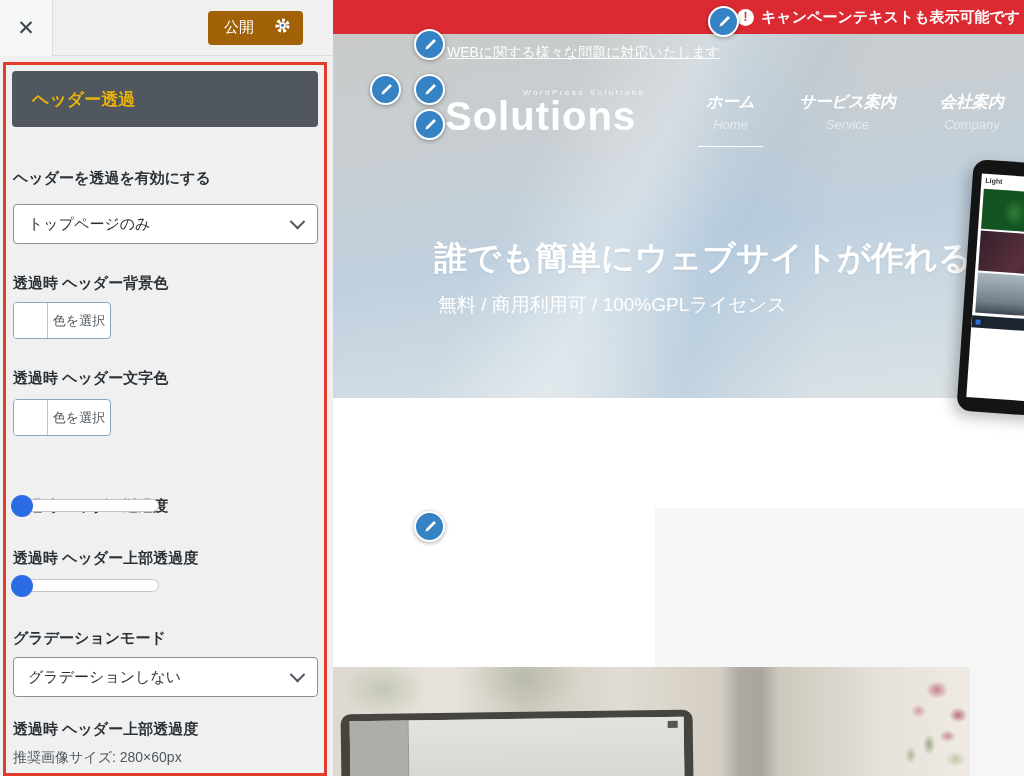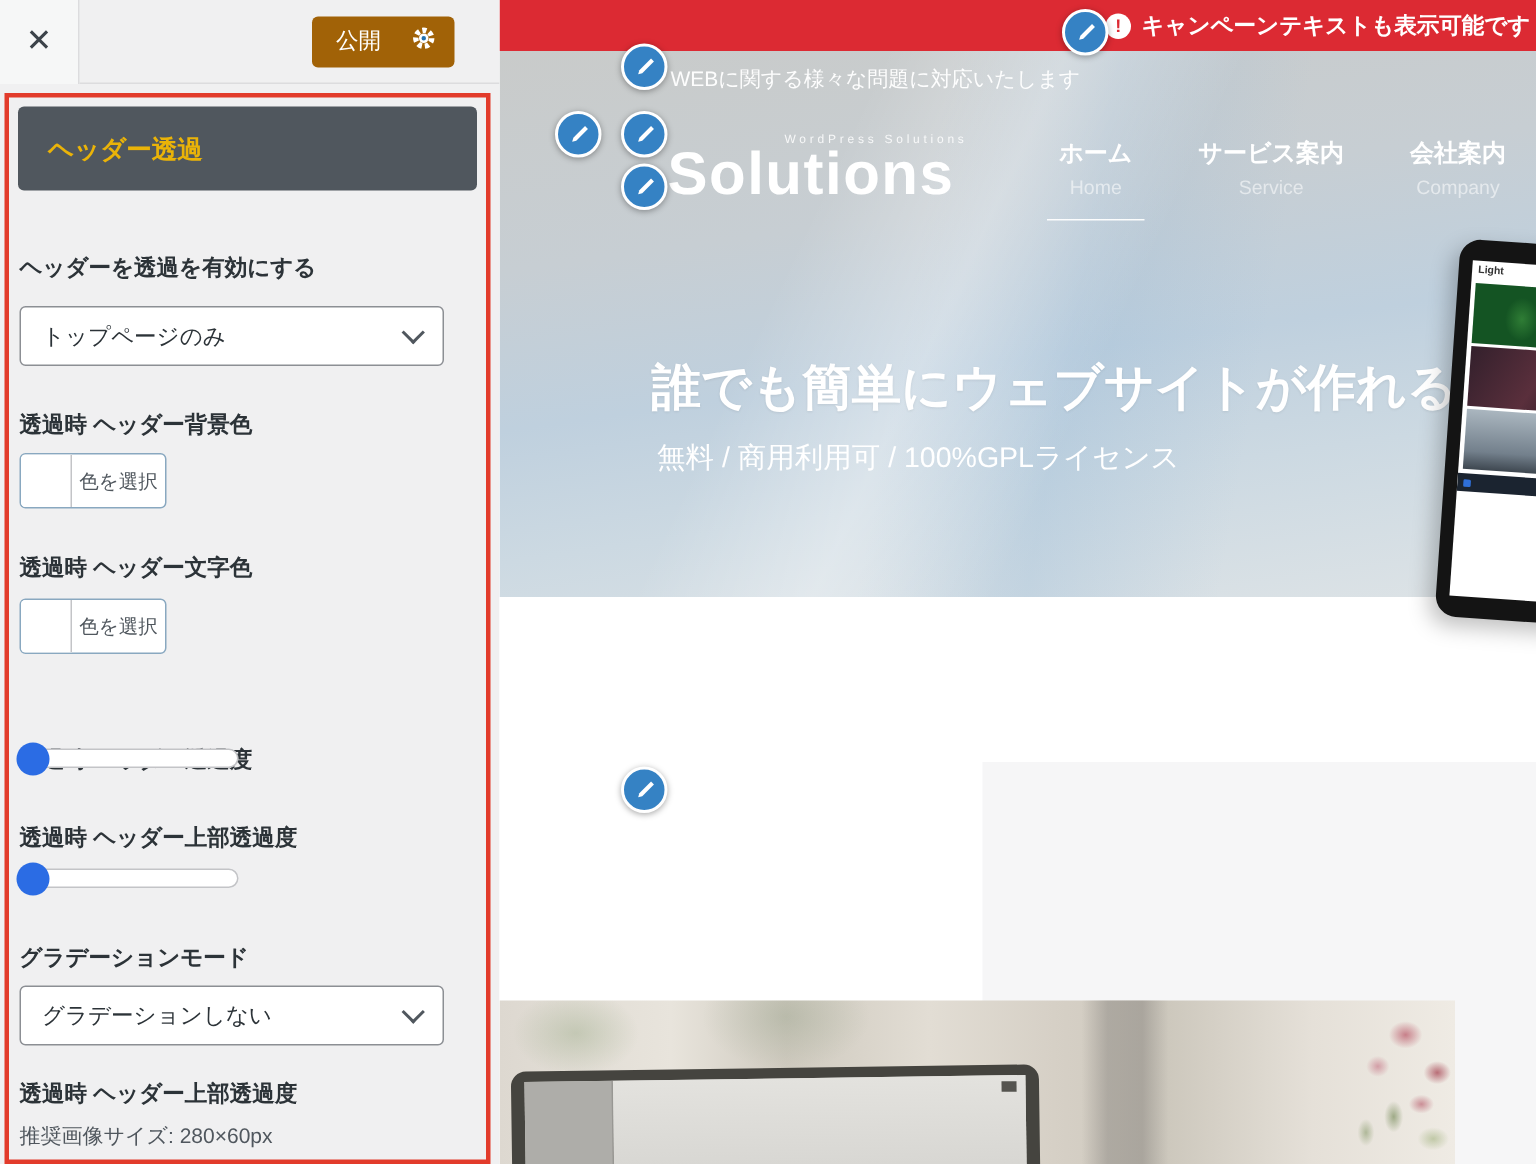--- a/index.html
+++ b/index.html
@@ -19,21 +19,21 @@
     background:#a16207;border-radius:4px;overflow:hidden;height:34px;}
   .publish-btn{color:#fff;font-size:15px;display:flex;align-items:center;padding:0 16px;cursor:pointer;}
   .publish-gear{display:flex;align-items:center;padding:0 12px 0 4px;cursor:pointer;}
   .highlight-frame{position:absolute;left:3px;top:62px;width:324px;height:714px;
     border:3px solid #e23b2b;box-sizing:border-box;pointer-events:none;z-index:9;}
   .panel-header{position:absolute;left:12px;top:71px;width:306px;height:56px;background:#50575e;
     border-radius:4px;color:#eab308;font-size:17px;font-weight:bold;display:flex;align-items:center;
     padding-left:20px;box-sizing:border-box;}
   .lbl{position:absolute;left:13px;font-size:15px;font-weight:bold;color:#2c3338;white-space:nowrap;}
   .hint{position:absolute;left:13px;font-size:14px;color:#50575e;white-space:nowrap;}
-  .selectbox{position:absolute;left:13px;width:283px;height:40px;background:#fff;
+  .selectbox{position:absolute;left:13px;width:305px;height:40px;background:#fff;
     border:1px solid #8c8f94;border-radius:4px;display:flex;align-items:center;
     padding:0 14px;box-sizing:border-box;font-size:15px;color:#2c3338;cursor:pointer;}
   .chev{width:9px;height:9px;border-right:2px solid #50575e;border-bottom:2px solid #50575e;
     transform:rotate(45deg) translate(-2px,-2px);margin-left:auto;}
   .color-btn{position:absolute;left:13px;width:98px;height:37px;background:#fff;
     border:1px solid #89a8c0;border-radius:4px;display:flex;align-items:stretch;
     box-sizing:border-box;cursor:pointer;overflow:hidden;}
   .color-swatch{width:33px;border-right:1px solid #c3c4c7;background:#fff;}
   .color-btn-label{flex:1;display:flex;align-items:center;justify-content:center;
     font-size:13px;color:#50575e;}
@@ -47,27 +47,27 @@
   .campaign-bar{position:absolute;left:0;top:0;width:691px;height:34px;background:#dc2a33;}
   .campaign-inner{position:absolute;left:404px;top:0;height:34px;display:flex;align-items:center;gap:7px;}
   .alert-icon{width:17px;height:17px;border-radius:50%;background:#fff;color:#dc2a33;
     font-size:12px;font-weight:bold;display:flex;align-items:center;justify-content:center;flex:0 0 auto;}
   .campaign-text{color:#fff;font-size:15px;font-weight:bold;white-space:nowrap;}
   .hero{position:absolute;left:0;top:34px;width:691px;height:364px;
     background:
       linear-gradient(115deg, rgba(255,255,255,0) 30%, rgba(255,255,255,.35) 44%, rgba(255,255,255,0) 58%),
       linear-gradient(100deg, rgba(150,185,215,0) 40%, rgba(150,185,215,.30) 55%, rgba(150,185,215,0) 72%),
       linear-gradient(172deg,#c9cbca 0%,#c7ced3 32%,#bfd0de 55%,#ccd9e2 74%,#dde3e6 100%);}
-  .tagline{position:absolute;left:114px;top:10px;font-size:14px;color:rgba(255,255,255,.96);white-space:nowrap;}
+  .tagline{position:absolute;left:114px;top:10px;font-size:14px;color:rgba(255,255,255,.96);white-space:nowrap;text-decoration:underline;}
   .logo-sub{position:absolute;left:190px;top:54px;font-size:8px;letter-spacing:2.5px;
     color:rgba(255,255,255,.85);white-space:nowrap;text-align:center;}
   .logo{position:absolute;left:112px;top:60px;font-size:40px;font-weight:bold;color:#fff;
     letter-spacing:1px;white-space:nowrap;}
   .site-nav{position:absolute;top:58px;right:12px;display:flex;gap:28px;text-align:center;}
-  .nav-item{cursor:pointer;padding:0 8px 14px 8px;}
+  .nav-item{cursor:pointer;padding:0 8px 14px 8px;font-style:italic;}
   .nav-item.active{border-bottom:1px solid rgba(255,255,255,.95);}
   .nav-jp{font-size:16px;font-weight:bold;color:#fff;white-space:nowrap;}
   .nav-en{font-size:13px;color:rgba(255,255,255,.55);margin-top:4px;white-space:nowrap;}
   .hero-title{position:absolute;left:90px;top:202px;width:560px;text-align:center;
     font-size:33px;font-weight:bold;color:#fff;white-space:nowrap;text-shadow:0 1px 2px rgba(0,0,0,.08);}
   .hero-sub{position:absolute;left:105px;top:258px;font-size:19px;color:#fff;white-space:nowrap;}
   .phone{position:absolute;left:632px;top:128px;width:96px;height:252px;background:#141414;
     border-radius:14px;transform:rotate(4deg);box-shadow:-4px 6px 14px rgba(0,0,0,.25);
     padding:14px 9px;box-sizing:border-box;}
   .phone-screen{width:100%;height:100%;background:#fff;overflow:hidden;font-size:7px;color:#333;}

